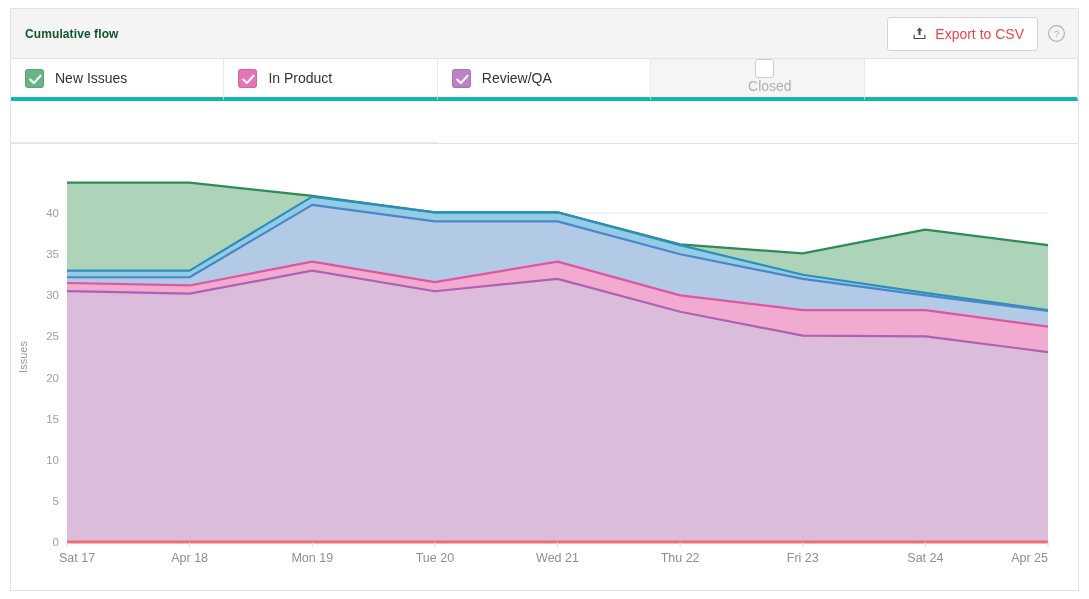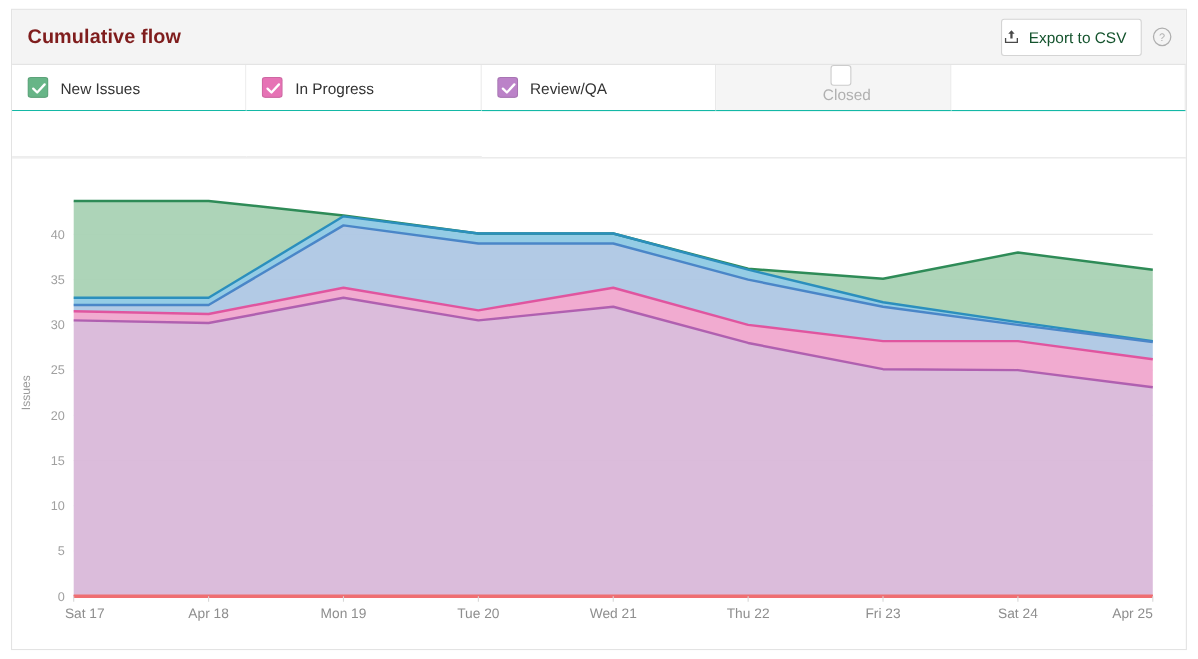--- a/index.html
+++ b/index.html
@@ -25,40 +25,40 @@
   .panel-header {
     position: relative;
     height: 50px;
     background: #f4f4f4;
     border-bottom: 1px solid #e3e3e3;
     display: flex;
     align-items: center;
   }
   .panel-title {
     margin-left: 14px;
-    font-size: 18px;
+    font-size: 12px;
     font-weight: bold;
-    color: #7f1d1d;
+    color: #14532d;
     letter-spacing: .1px;
     text-align: right;
   }
   .header-right {
     position: absolute;
     right: 8px; top: 0; bottom: 0;
     display: flex; align-items: center; gap: 9px;
   }
   .export-btn {
     display: flex; align-items: center; gap: 8px;
     height: 34px;
-    padding: 0 13px 0 1px;
+    padding: 0 13px 0 24px;
     background: #ffffff;
     border: 1px solid #d4d4d4;
     border-radius: 3px;
     font-size: 14px;
-    color: #14532d;
+    color: #ef4444;
     cursor: pointer;
     white-space: nowrap;
   }
   .export-btn svg { display: block; }
   .help-icon {
     width: 19px; height: 19px;
     margin-right: 4px;
     cursor: pointer;
     opacity: .65;
   }
@@ -68,21 +68,21 @@
     flex-wrap: wrap;
     border-bottom: 1px solid #e3e3e3;
   }
   .legend-item {
     width: 20%;
     height: 42px;
     display: flex;
     align-items: center;
     padding-left: 14px;
     border-right: 1px solid #e9e9e9;
-    border-bottom: 1px solid #14b8a6;
+    border-bottom: 4px solid #14b8a6;
     cursor: pointer;
     background: #ffffff;
   }
   .legend-item.disabled { background: #f5f5f5; cursor: pointer; flex-direction: column; }
   .legend-item.blank { cursor: default; border-right: none; }
   .cbox {
     width: 19px; height: 19px;
     border-radius: 3px;
     flex: 0 0 auto;
     position: relative;
@@ -153,21 +153,21 @@
             </svg>
           </span>
           <span class="legend-label">New Issues</span>
         </div>
         <div class="legend-item">
           <span class="cbox" style="background: rgb(230, 115, 181);">
             <svg width="15" height="15" viewBox="0 0 15 15">
               <path d="M2.2 7.6 L5.8 11.1 L12.6 3.7" fill="none" stroke="#ffffff" stroke-width="2.1" stroke-linecap="round" stroke-linejoin="round"></path>
             </svg>
           </span>
-          <span class="legend-label">In Progress</span>
+          <span class="legend-label">In Product</span>
         </div>
         <div class="legend-item">
           <span class="cbox" style="background: rgb(187, 130, 200);">
             <svg width="15" height="15" viewBox="0 0 15 15">
               <path d="M2.2 7.6 L5.8 11.1 L12.6 3.7" fill="none" stroke="#ffffff" stroke-width="2.1" stroke-linecap="round" stroke-linejoin="round"></path>
             </svg>
           </span>
           <span class="legend-label">Review/QA</span>
         </div>
         <div class="legend-item disabled">

